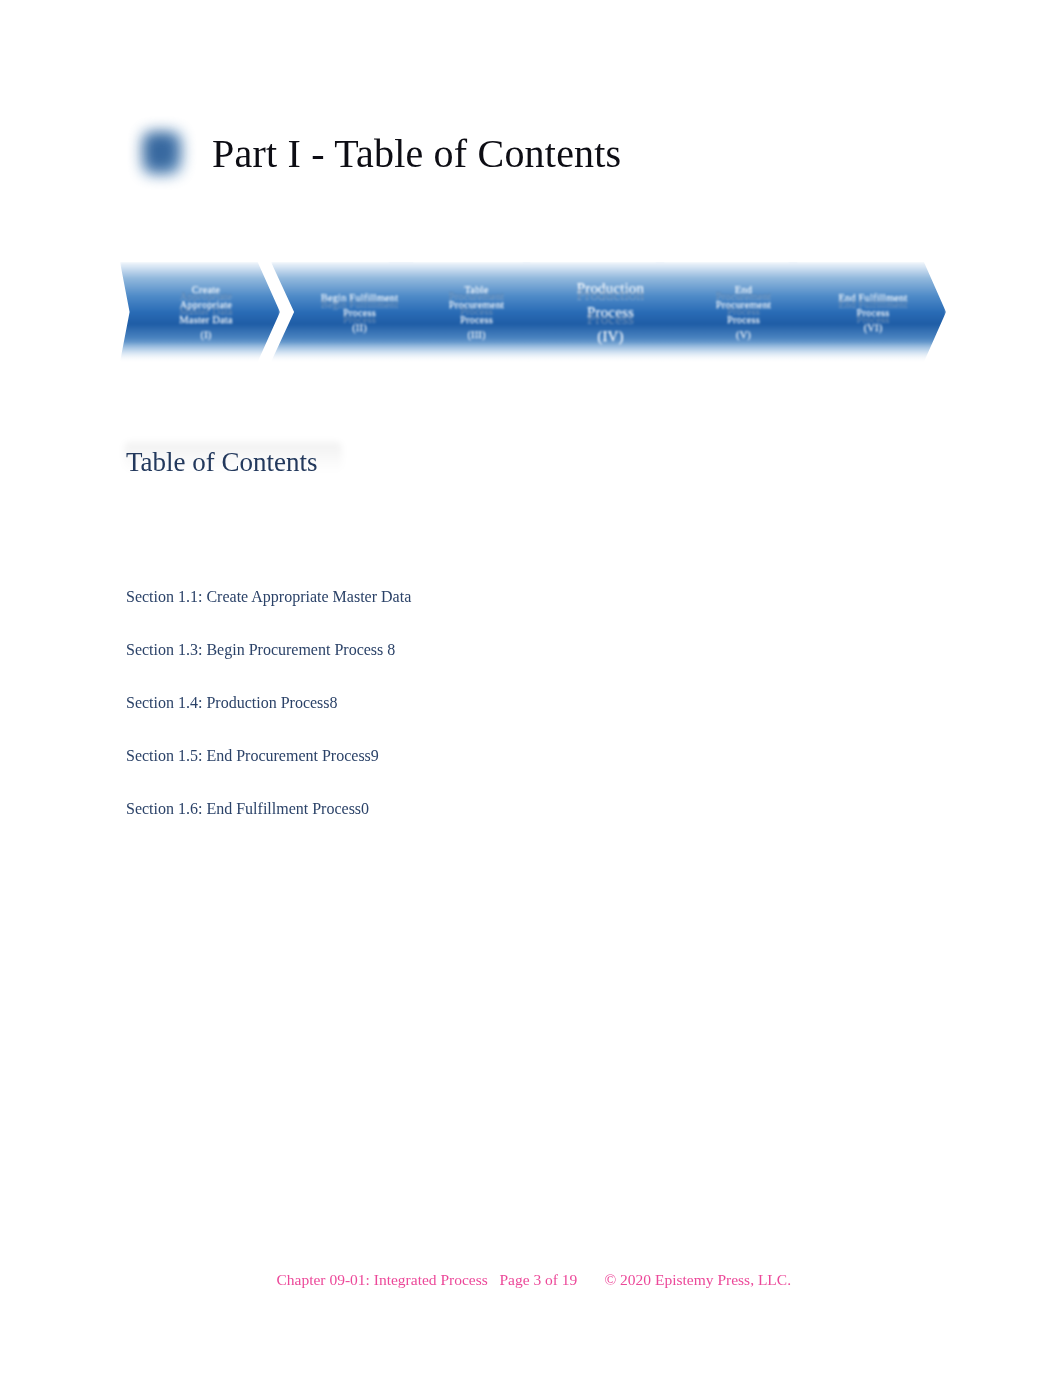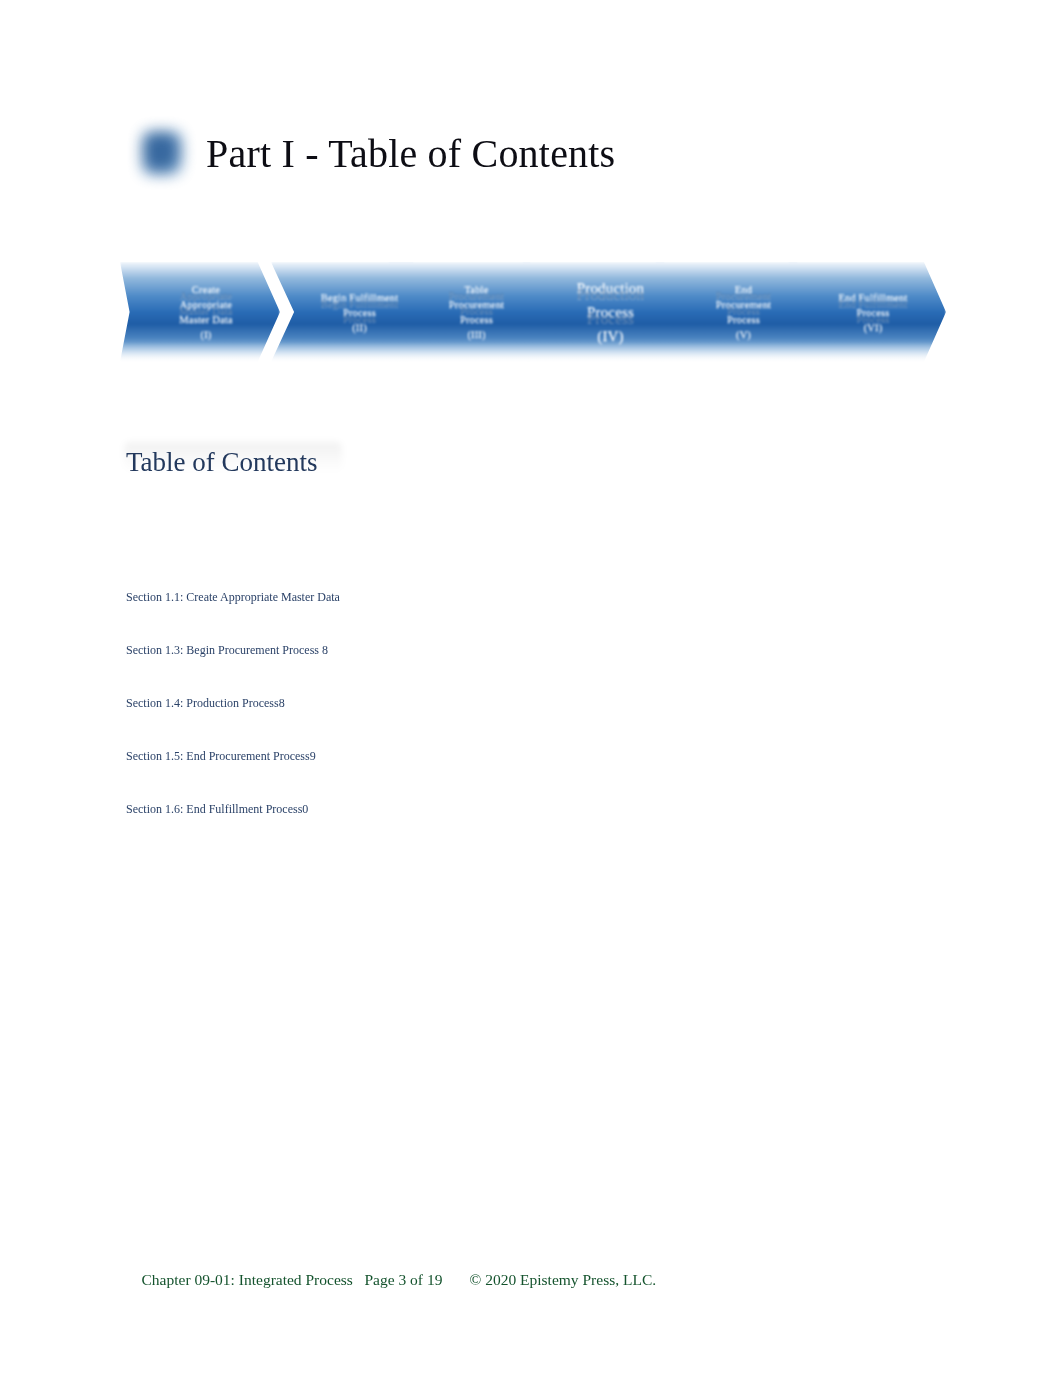--- a/index.html
+++ b/index.html
@@ -23,20 +23,21 @@
 
   
   .title-row {
     position: absolute;
     left: 126px;
     top: 108px;
     width: 820px;
     height: 92px;
     display: flex;
     align-items: center;
+    gap: 6px;
   }
   .title-icon {
     width: 66px;
     height: 66px;
     margin-left: 4px;
     margin-right: 10px;
     position: relative;
     flex: 0 0 auto;
   }
   .title-icon::before {
@@ -155,37 +156,38 @@
   }
 
   
   .toc-list {
     position: absolute;
     left: 126px;
     top: 584px;
     width: 760px;
   }
   .toc-entry {
-    font-size: 12px;
+    font-size: 16px;
     line-height: 26px;
     color: #2b4268;
     margin-bottom: 27px;
     white-space: nowrap;
   }
 
   
   .footer {
     position: absolute;
     left: 126px;
     top: 1247px;
     width: 800px;
     font-size: 15.5px;
     line-height: 22px;
-    color: #14532d;
+    color: #ec4899;
     white-space: pre;
+    text-align: center;
   }
   .footer span { white-space: pre; }
 </style>
 </head>
 <body>
 
 <div class="page">
 
   <div class="title-row">
     <div class="title-icon"></div>

